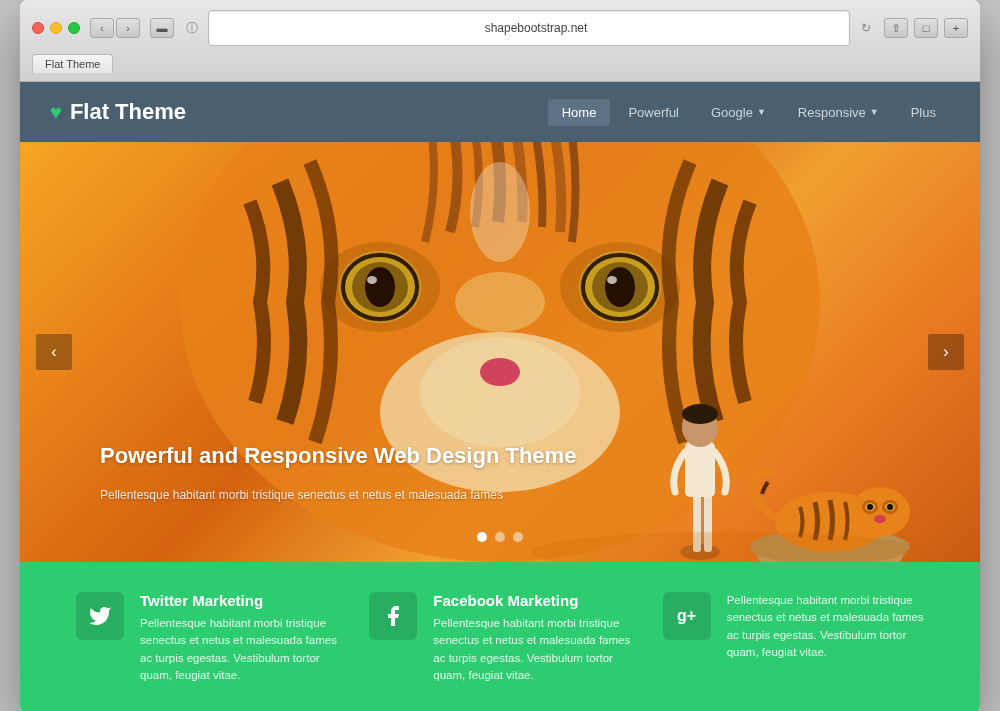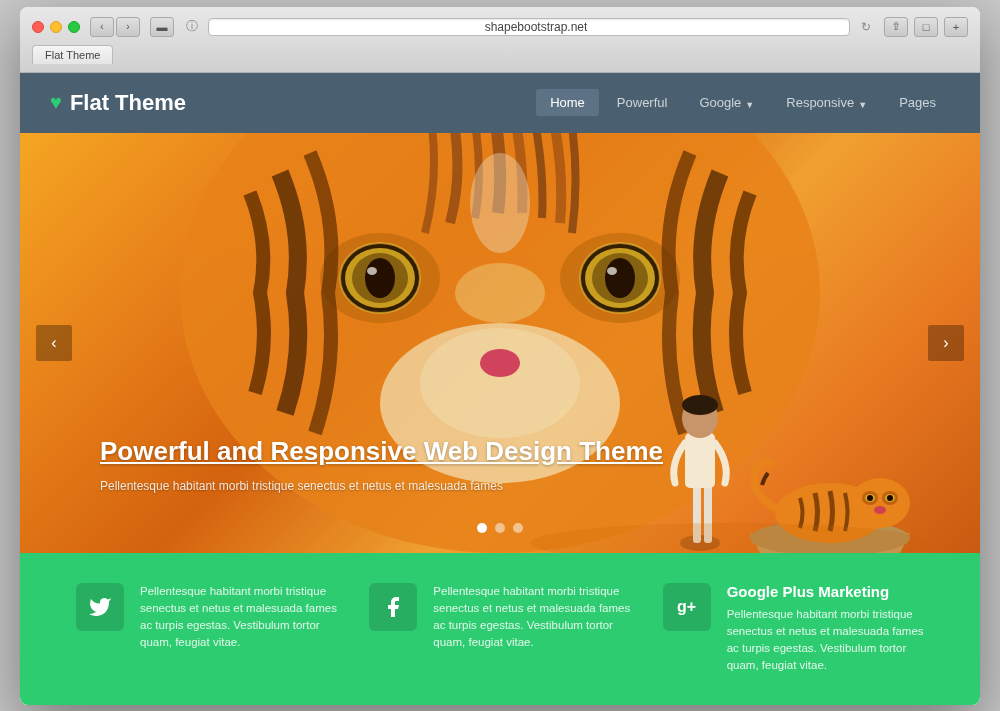--- a/index.html
+++ b/index.html
@@ -80,21 +80,21 @@
       font-size: 12px;
       width: 16px;
       text-align: center;
     }
 
     .url-bar {
       flex: 1;
       background: #fff;
       border: 1px solid #bbb;
       border-radius: 4px;
-      height: 18px;
+      height: 36px;
       display: flex;
       align-items: center;
       justify-content: center;
       font-size: 12px;
       color: #444;
       box-shadow: inset 0 1px 2px rgba(0,0,0,0.1);
       padding-left: 14px;
     }
 
     .url-refresh {
@@ -180,21 +180,21 @@
       gap: 4px;
     }
 
     .nav-link {
       color: #cdd4d8;
       font-size: 13px;
       padding: 6px 14px;
       cursor: pointer;
       border-radius: 3px;
       display: flex;
-      align-items: flex-end;
+      align-items: center;
       gap: 4px;
     }
 
     .nav-link.active {
       background: #5d7385;
       color: #fff;
     }
 
     
     .hero-slider {
@@ -251,25 +251,24 @@
 
     .hero-content {
       position: absolute;
       bottom: 60px;
       left: 80px;
       color: #fff;
       z-index: 10;
     }
 
     .hero-title {
-      font-size: 26px;
+      font-size: 22px;
       font-weight: 700;
-      margin-bottom: 12px;
+      margin-bottom: 19px;
       text-shadow: 0 1px 3px rgba(0,0,0,0.3);
-      text-decoration: underline;
     }
 
     .hero-subtitle {
       font-size: 12px;
       color: rgba(255,255,255,0.85);
       text-shadow: 0 1px 2px rgba(0,0,0,0.3);
     }
 
     .hero-dots {
       position: absolute;
@@ -403,21 +402,21 @@
         </div>
         <div class="nav-link">
           <span>Google</span>
           <span style="font-size:9px;">▼</span>
         </div>
         <div class="nav-link">
           <span>Responsive</span>
           <span style="font-size:9px;">▼</span>
         </div>
         <div class="nav-link">
-          <span>Pages</span>
+          <span>Plus</span>
         </div>
       </div>
     </nav>
 
     <div class="hero-slider">
 
       <div class="hero-gradient"></div>
 
       <svg class="tiger-svg" viewBox="0 0 700 480" xmlns="http://www.w3.org/2000/svg">
 
@@ -538,40 +537,41 @@
 
     <div class="features-section">
 
       <div class="feature-item">
         <div class="feature-icon-wrap">
           <svg width="24" height="24" viewBox="0 0 24 24" fill="white">
             <path d="M23 3a10.9 10.9 0 01-3.14 1.53 4.48 4.48 0 00-7.86 3v1A10.66 10.66 0 013 4s-4 9 5 13a11.64 11.64 0 01-7 2c9 5 20 0 20-11.5a4.5 4.5 0 00-.08-.83A7.72 7.72 0 0023 3z"></path>
           </svg>
         </div>
         <div class="feature-text">
+          <h3>Twitter Marketing</h3>
           <p>Pellentesque habitant morbi tristique senectus et netus et malesuada fames ac turpis egestas. Vestibulum tortor quam, feugiat vitae.</p>
         </div>
       </div>
 
       <div class="feature-item">
         <div class="feature-icon-wrap">
           <svg width="24" height="24" viewBox="0 0 24 24" fill="white">
             <path d="M18 2h-3a5 5 0 00-5 5v3H7v4h3v8h4v-8h3l1-4h-4V7a1 1 0 011-1h3z"></path>
           </svg>
         </div>
         <div class="feature-text">
+          <h3>Facebook Marketing</h3>
           <p>Pellentesque habitant morbi tristique senectus et netus et malesuada fames ac turpis egestas. Vestibulum tortor quam, feugiat vitae.</p>
         </div>
       </div>
 
       <div class="feature-item">
         <div class="feature-icon-wrap">
           <span style="color:#fff;font-size:16px;font-weight:700;">g+</span>
         </div>
         <div class="feature-text">
-          <h3>Google Plus Marketing</h3>
           <p>Pellentesque habitant morbi tristique senectus et netus et malesuada fames ac turpis egestas. Vestibulum tortor quam, feugiat vitae.</p>
         </div>
       </div>
 
     </div>
   </div>
 </div>
 
 </body></html>

